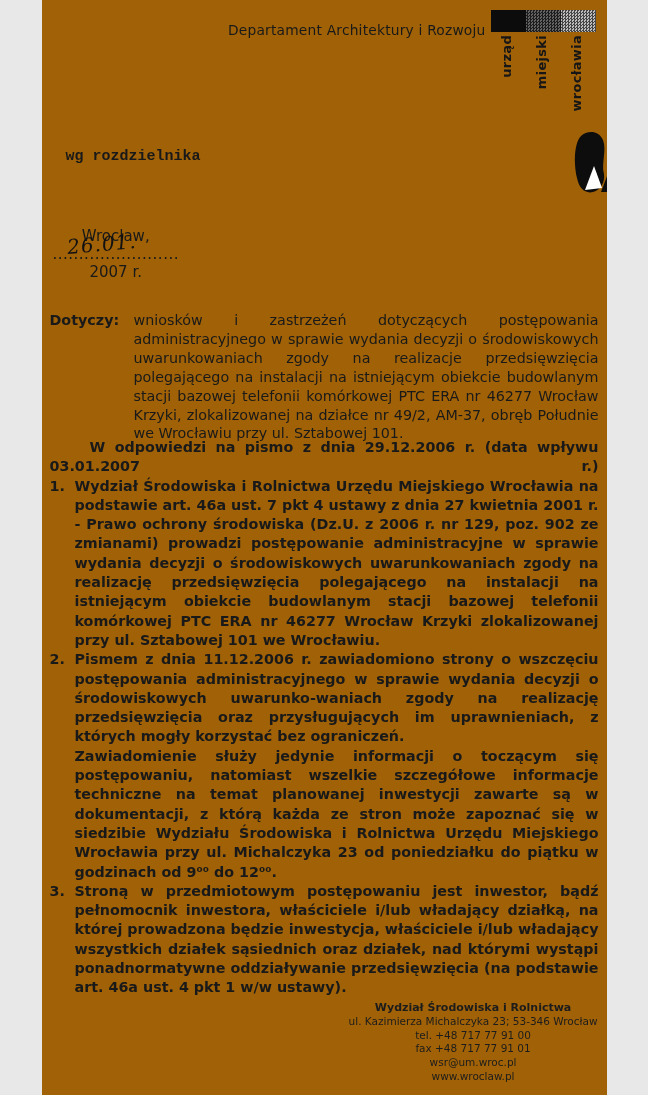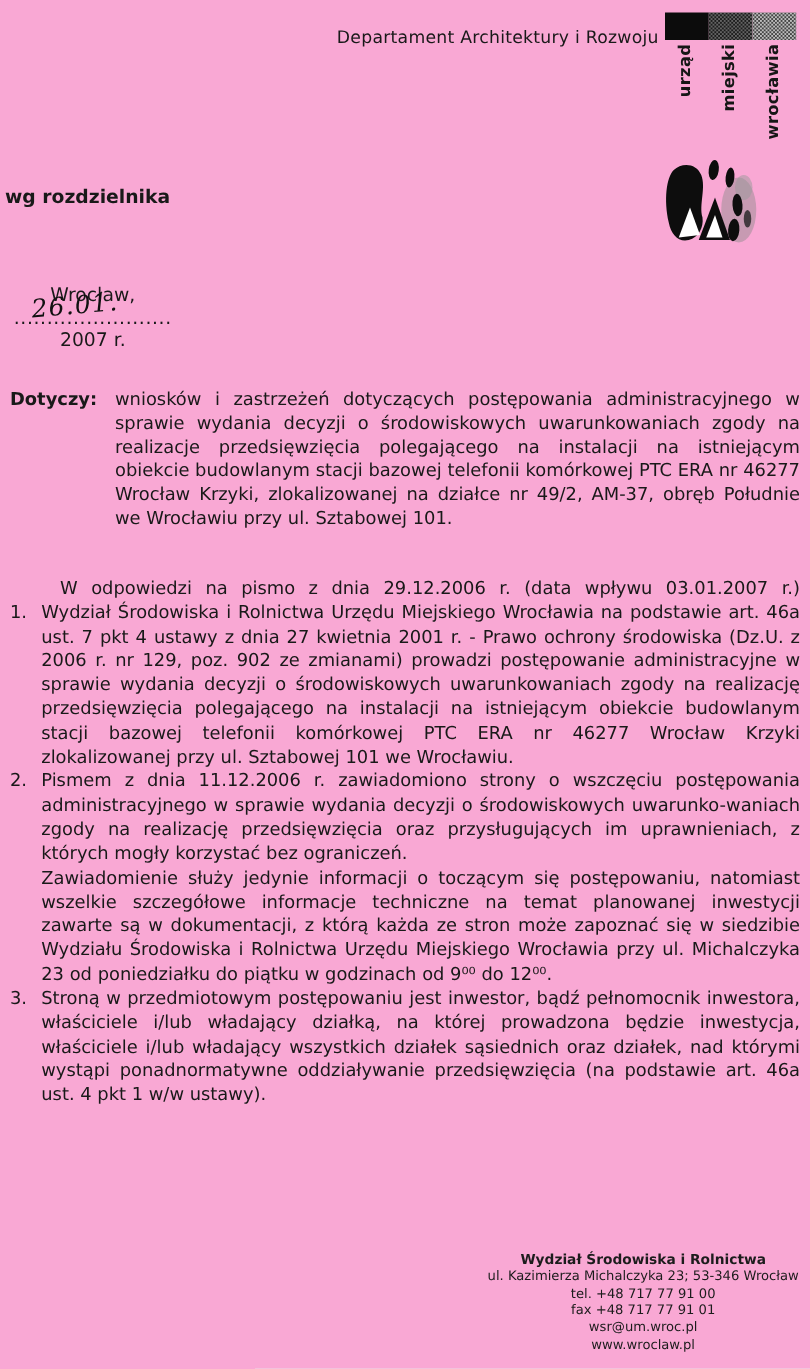--- a/index.html
+++ b/index.html
@@ -1,55 +1,55 @@
 <!DOCTYPE html>
 <html><head>
 <meta charset="utf-8">
 <style>
   html,body { margin:0; padding:0; background:#e8e8e8; }
   .page {
-    position:relative; width:648px; height:1095px; margin:0 auto;
-    background:#f9a8d4; overflow:hidden;
+    position:relative; width:565px; height:1095px; margin:0 auto;
+    background:#a16207; overflow:hidden;
     font-family:"DejaVu Sans","Liberation Sans",sans-serif;
     color:#191919;
   }
   
   .dept { position:absolute; top:22px; right:121px; font-size:13.8px; letter-spacing:.2px; white-space:nowrap; }
   .logo { position:absolute; top:10px; right:11px; width:105px; }
   .logo-squares { display:flex; }
   .sq { width:35px; height:22px; }
   .sq-1 { background:#0c0c0c; }
   .sq-2 { background:conic-gradient(#1d1d1d 25%,#636363 0 50%,#1d1d1d 0 75%,#636363 0); background-size:3px 3px; }
   .sq-3 { background:conic-gradient(#454545 25%,#bdbdbd 0 50%,#454545 0 75%,#bdbdbd 0); background-size:3px 3px; }
   .logo-words { display:flex; }
   .vcol { position:relative; width:35px; height:85px; }
   .vcol span {
     position:absolute; top:3px; left:calc(50% - 9px);
     transform-origin:0 0; transform:rotate(-90deg) translateX(-100%);
     white-space:nowrap; font-size:13px; font-weight:600; letter-spacing:.3px; color:#161616;
   }
   
-  .addressee { position:absolute; top:148px; left:4px; font-size:15px; font-weight:bold; }
+  .addressee { position:absolute; top:148px; left:24px; font-size:15px; font-weight:bold;font-family:Liberation Mono, monospace; }
   
   .stamp { position:absolute; top:120px; left:531px; width:86px; height:88px; }
   
   .refline { position:absolute; top:227px; left:8px; right:10px; display:flex; justify-content:space-between; font-size:15px; white-space:nowrap; }
   .dateline { display:flex; align-items:center;flex-direction:column; }
   .dots { position:relative; margin:0 3px; letter-spacing:.5px; }
   .handwritten {
     position:absolute; top:-13px; left:14px;
     font-family:"DejaVu Serif","Liberation Serif",serif; font-style:italic;
     font-size:20px; letter-spacing:1px; transform:rotate(-5deg); color:#111;
   }
   
   .subject { position:absolute; top:311px; left:8px; right:8px; display:flex; font-size:14.3px; line-height:18.9px; }
   .subject-label { flex:none; width:64px; font-weight:bold; }
   .subject-text { flex:1; text-align:justify;margin-left:20px; }
   
-  .body { position:absolute; top:462px; left:8px; right:8px; font-size:14.3px; line-height:19.3px; }
+  .body { position:absolute; top:438px; left:8px; right:8px; font-size:14.3px; line-height:19.3px;font-weight:bold; }
   .intro-1 { text-align:justify; text-align-last:justify; text-indent:40px; }
   .list { margin-top:0; }
   .item { display:flex; }
   .item-num { flex:none; width:25px; }
   .item-text { flex:1; }
   .item-text p { margin:0; text-align:justify; }
   
   .footer { position:absolute; top:1001px; right:9px; text-align:center; font-size:10.5px; line-height:13.8px; color:#1c1c1c; }
   .footer .f-0 { font-weight:bold; font-size:11px; }
 </style>

